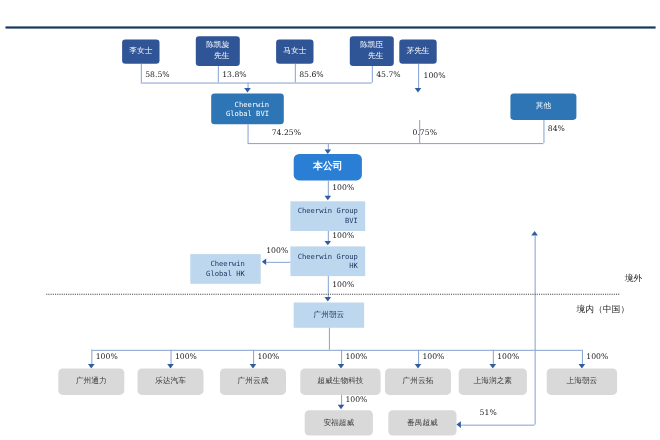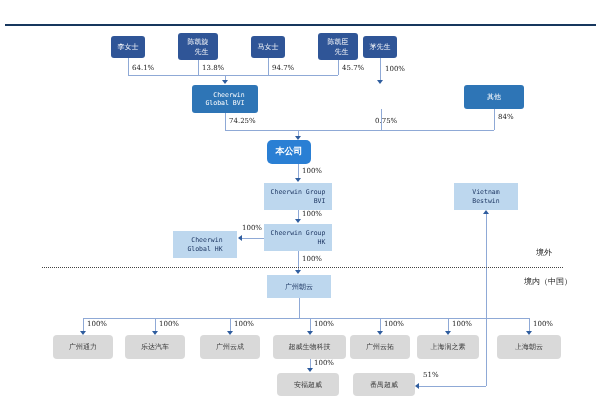--- a/index.html
+++ b/index.html
@@ -48,44 +48,44 @@
 先生</div>
   <div class="box dark" style="left:363px;top:36px;width:34px;height:22px">茅先生</div>
 
   <div class="vline" style="left:128px;top:58px;height:17px"></div>
   <div class="vline" style="left:198px;top:60px;height:15px"></div>
   <div class="vline" style="left:268px;top:58px;height:17px"></div>
   <div class="vline" style="left:338px;top:60px;height:15px"></div>
   <div class="hline" style="left:128px;top:75px;width:210px"></div>
   <div class="vline" style="left:225px;top:75px;height:6px"></div>
   <div class="arr down" style="left:222px;top:80px"></div>
-  <div class="pct" style="left:132px;top:64px">64.1%</div>
+  <div class="pct" style="left:132px;top:64px">58.5%</div>
   <div class="pct" style="left:202px;top:64px">13.8%</div>
-  <div class="pct" style="left:272px;top:64px">94.7%</div>
+  <div class="pct" style="left:272px;top:64px">85.6%</div>
   <div class="pct" style="left:342px;top:64px">45.7%</div>
 
   <div class="vline" style="left:380px;top:58px;height:23px"></div>
   <div class="arr down" style="left:377px;top:80px"></div>
   <div class="pct" style="left:385px;top:65px">100%</div>
 
   <div class="box mid en" style="left:192px;top:85px;width:66px;height:28px">Cheerwin
 Global BVI</div>
   <div class="box mid" style="left:464px;top:85px;width:60px;height:24px">其他</div>
 
   <div class="vline" style="left:225px;top:113px;height:17px"></div>
   <div class="vline" style="left:381px;top:109px;height:21px"></div>
   <div class="vline" style="left:494px;top:109px;height:21px"></div>
   <div class="hline" style="left:225px;top:130px;width:269px"></div>
-  <div class="pct" style="left:229px;top:117px">74.25%</div>
+  <div class="pct" style="left:247px;top:117px">74.25%</div>
   <div class="pct" style="left:375px;top:117px">0.75%</div>
   <div class="pct" style="left:498px;top:113px">84%</div>
   <div class="vline" style="left:298px;top:130px;height:7px"></div>
   <div class="arr down" style="left:295px;top:136px"></div>
 
-  <div class="box bright" style="left:267px;top:140px;width:44px;height:24px">本公司</div>
+  <div class="box bright" style="left:267px;top:140px;width:62px;height:24px">本公司</div>
 
   <div class="vline" style="left:298px;top:164px;height:15px"></div>
   <div class="arr down" style="left:295px;top:178px"></div>
   <div class="pct" style="left:302px;top:167px">100%</div>
 
   <div class="box light en" style="left:264px;top:183px;width:68px;height:27px">Cheerwin Group
 BVI</div>
 
   <div class="vline" style="left:298px;top:210px;height:10px"></div>
   <div class="arr down" style="left:295px;top:219px"></div>
@@ -93,30 +93,28 @@
 
   <div class="box light en" style="left:264px;top:224px;width:68px;height:27px">Cheerwin Group
 HK</div>
 
   <div class="hline" style="left:242px;top:238px;width:22px"></div>
   <div class="arr left" style="left:238px;top:235px"></div>
   <div class="pct" style="left:242px;top:224px">100%</div>
   <div class="box light en" style="left:173px;top:231px;width:64px;height:27px">Cheerwin
 Global HK</div>
 
-  <div class="box light en" style="left:454px;top:183px;width:64px;height:27px">Vietnam
-Bestwin</div>
   <div class="arr up" style="left:483px;top:210px"></div>
   <div class="vline" style="left:486px;top:214px;height:172px"></div>
 
   <div class="vline" style="left:298px;top:251px;height:20px"></div>
   <div class="arr down" style="left:295px;top:270px"></div>
   <div class="pct" style="left:302px;top:255px">100%</div>
   <div class="dotted" style="left:42px;top:267px;width:521px"></div>
-  <div class="region" style="left:536px;top:247px">境外</div>
+  <div class="region" style="left:568px;top:247px">境外</div>
   <div class="region" style="left:524px;top:276px">境内（中国）</div>
 
   <div class="box light" style="left:267px;top:275px;width:64px;height:23px">广州朝云</div>
   <div class="vline" style="left:299px;top:298px;height:20px"></div>
   <div class="hline" style="left:83px;top:318px;width:446px"></div>
 
   <div class="vline" style="left:83px;top:318px;height:14px"></div>
   <div class="arr down" style="left:80px;top:331px"></div>
   <div class="pct" style="left:87px;top:320px">100%</div>
   <div class="vline" style="left:155px;top:318px;height:14px"></div>
@@ -146,15 +144,15 @@
   <div class="box gray" style="left:417px;top:335px;width:62px;height:24px">上海润之素</div>
   <div class="box gray" style="left:497px;top:335px;width:64px;height:24px">上海朝云</div>
 
   <div class="vline" style="left:310px;top:359px;height:10px"></div>
   <div class="arr down" style="left:307px;top:368px"></div>
   <div class="pct" style="left:314px;top:359px">100%</div>
   <div class="box gray" style="left:277px;top:373px;width:62px;height:23px">安福超威</div>
   <div class="box gray" style="left:353px;top:373px;width:62px;height:23px">番禺超威</div>
   <div class="hline" style="left:419px;top:386px;width:67px"></div>
   <div class="arr left" style="left:415px;top:383px"></div>
-  <div class="pct" style="left:423px;top:371px">51%</div>
+  <div class="pct" style="left:436px;top:371px">51%</div>
 
 </div>
 
 </body></html>

